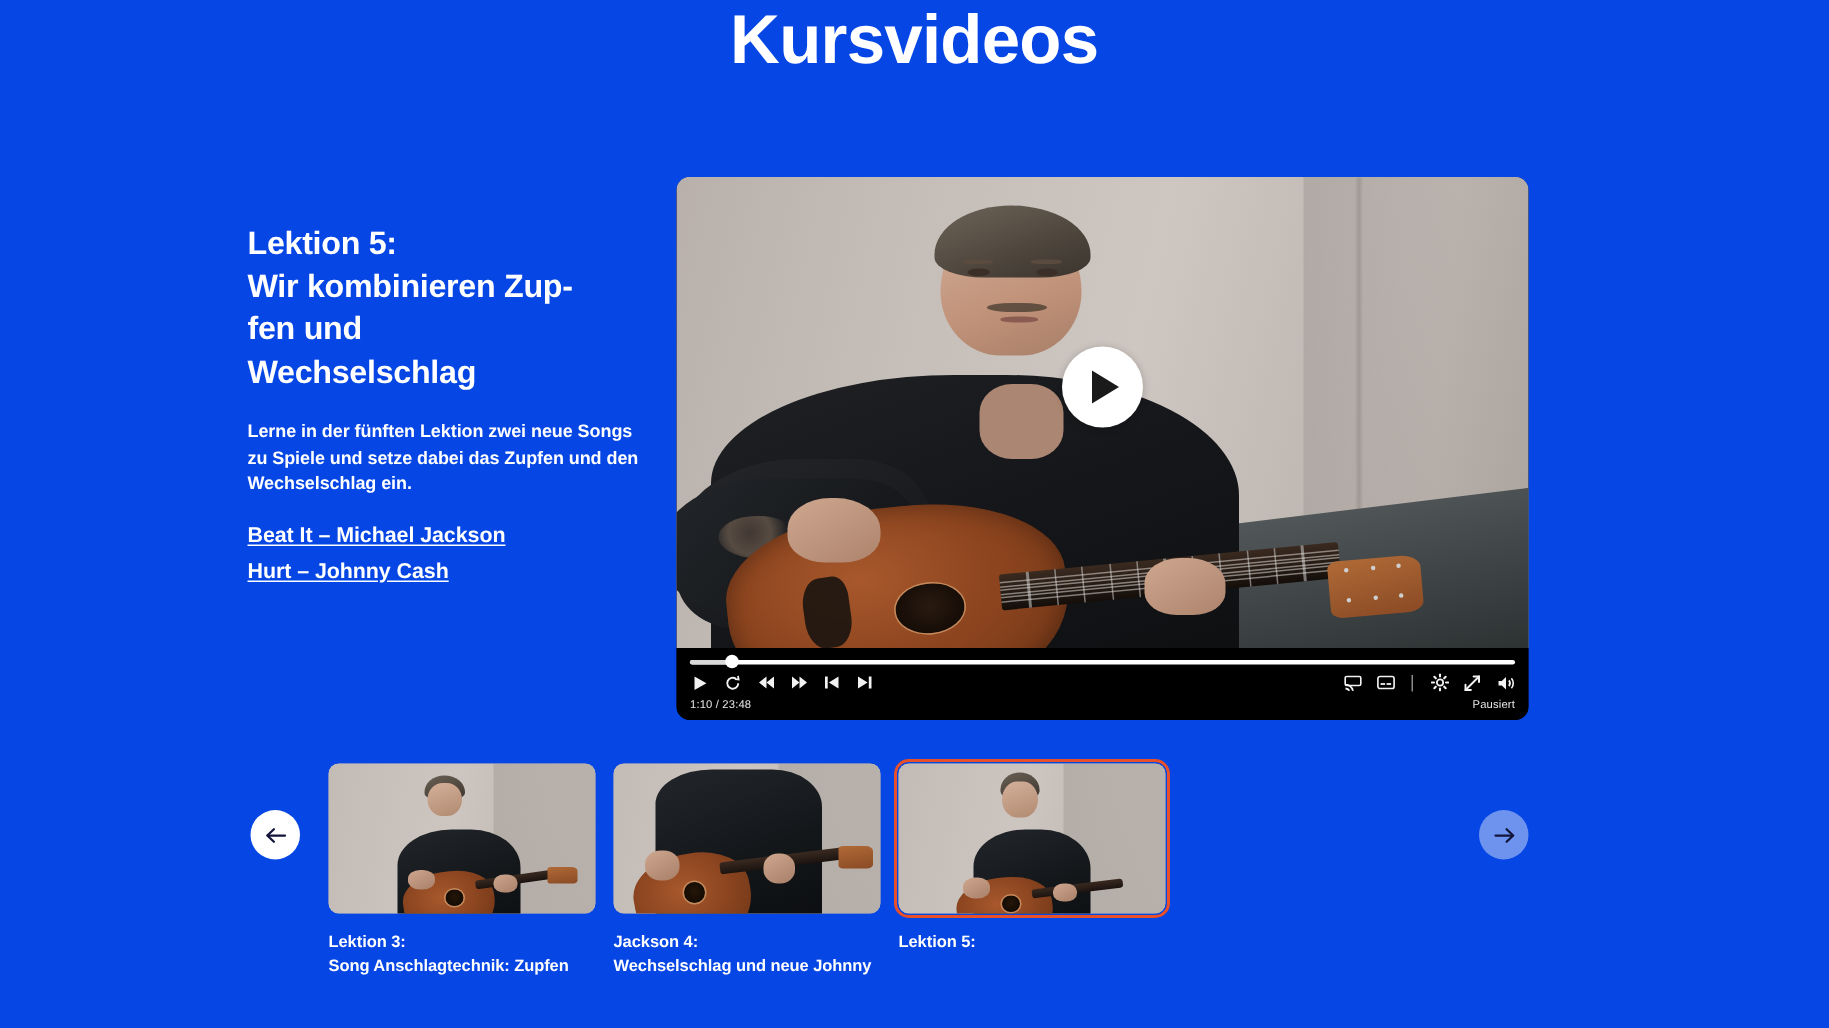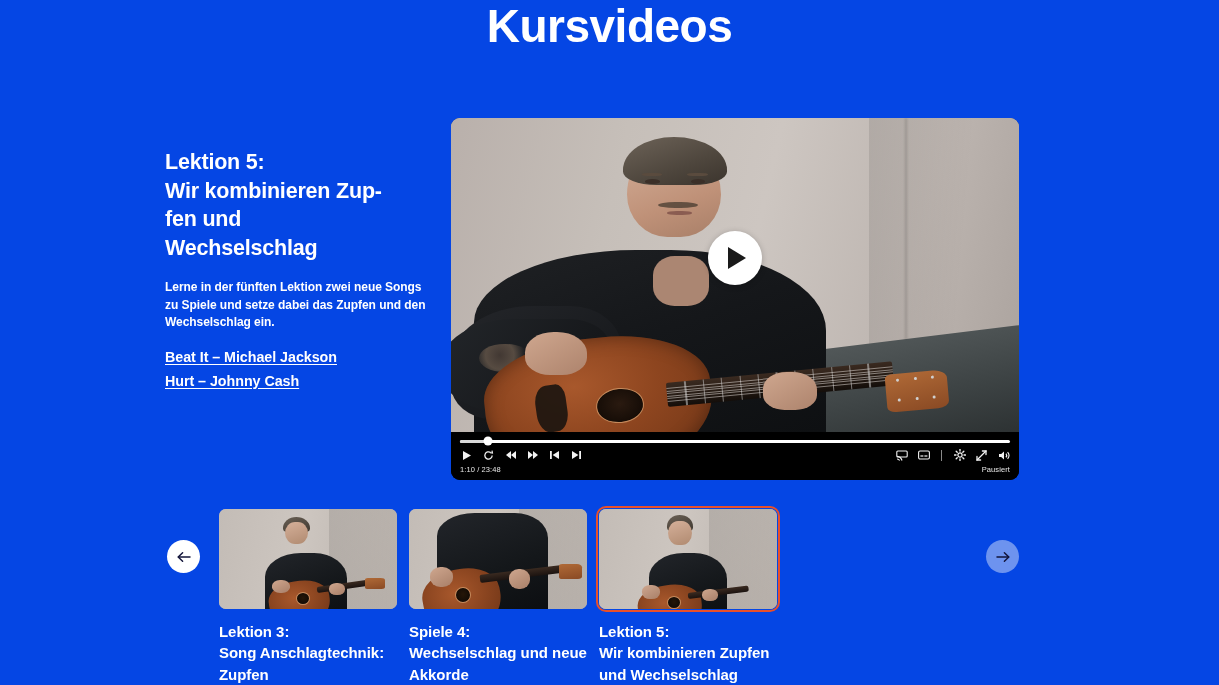--- a/index.html
+++ b/index.html
@@ -450,21 +450,21 @@
     overflow: hidden;
     background: #bdb6b0;
   }
   .card.active .card-thumb {
     outline: 2px solid #e8502a;
     outline-offset: 1px;
     border-radius: 7px;
   }
   .card-label {
     margin-top: 12px;
-    font-size: 15px;
+    font-size: 11px;
     font-weight: bold;
     line-height: 1.42;
     letter-spacing: -0.05px;
     color: #ffffff;
   }
   .card-label .lesson-no { display: block; }
 
   
   .t-wall {
     position: absolute; inset: 0;
@@ -741,39 +741,38 @@
         <div class="t-shadow"></div>
         <div class="t-body" style="left:16%;bottom:-8%;width:62%;height:104%;border-radius:34% 30% 12% 12% / 22% 24% 8% 8%;"></div>
         <div class="t-guitar" style="left:8%;bottom:-22%;width:44%;height:62%;transform:rotate(-10deg);"></div>
         <div class="t-hole" style="left:26%;bottom:6%;width:9%;height:16%;"></div>
         <div class="t-neck" style="left:40%;bottom:26%;width:48%;height:8%;transform:rotate(-7deg);transform-origin:left center;"></div>
         <div class="t-head" style="left:84%;bottom:30%;width:13%;height:15%;"></div>
         <div class="t-skin" style="left:12%;bottom:22%;width:13%;height:20%;border-radius:45%;"></div>
         <div class="t-skin" style="left:56%;bottom:20%;width:12%;height:20%;border-radius:45%;"></div>
       </div>
       <div class="card-label">
-        <span class="lesson-no">Spiele 4:</span>
-        <span>Wechselschlag und neue Akkorde</span>
+        <span class="lesson-no">Jackson 4:</span>
+        <span>Wechselschlag und neue Johnny</span>
       </div>
     </div>
 
     <div class="card active">
       <div class="card-thumb" style="outline-color: rgb(232, 80, 42);">
         <div class="t-wall"></div>
         <div class="t-shadow"></div>
         <div class="t-body" style="left:28%;bottom:-16%;width:44%;height:72%;border-radius:44% 42% 16% 16% / 34% 36% 12% 12%;"></div>
         <div class="t-hair" style="left:38%;top:6%;width:15%;height:17%;"></div>
         <div class="t-face" style="left:39%;top:12%;width:13%;height:24%;"></div>
         <div class="t-guitar" style="left:22%;bottom:-22%;width:36%;height:46%;transform:rotate(-6deg);"></div>
         <div class="t-hole" style="left:38%;bottom:0%;width:8%;height:13%;"></div>
         <div class="t-neck" style="left:50%;bottom:10%;width:34%;height:6%;transform:rotate(-7deg);transform-origin:left center;"></div>
         <div class="t-skin" style="left:24%;bottom:10%;width:10%;height:14%;border-radius:45%;"></div>
         <div class="t-skin" style="left:58%;bottom:8%;width:9%;height:12%;border-radius:45%;"></div>
       </div>
       <div class="card-label">
         <span class="lesson-no">Lektion 5:</span>
-        <span>Wir kombinieren Zupfen und Wechselschlag</span>
       </div>
     </div>
 
 
   </div>
 </div>
 
 </body></html>

